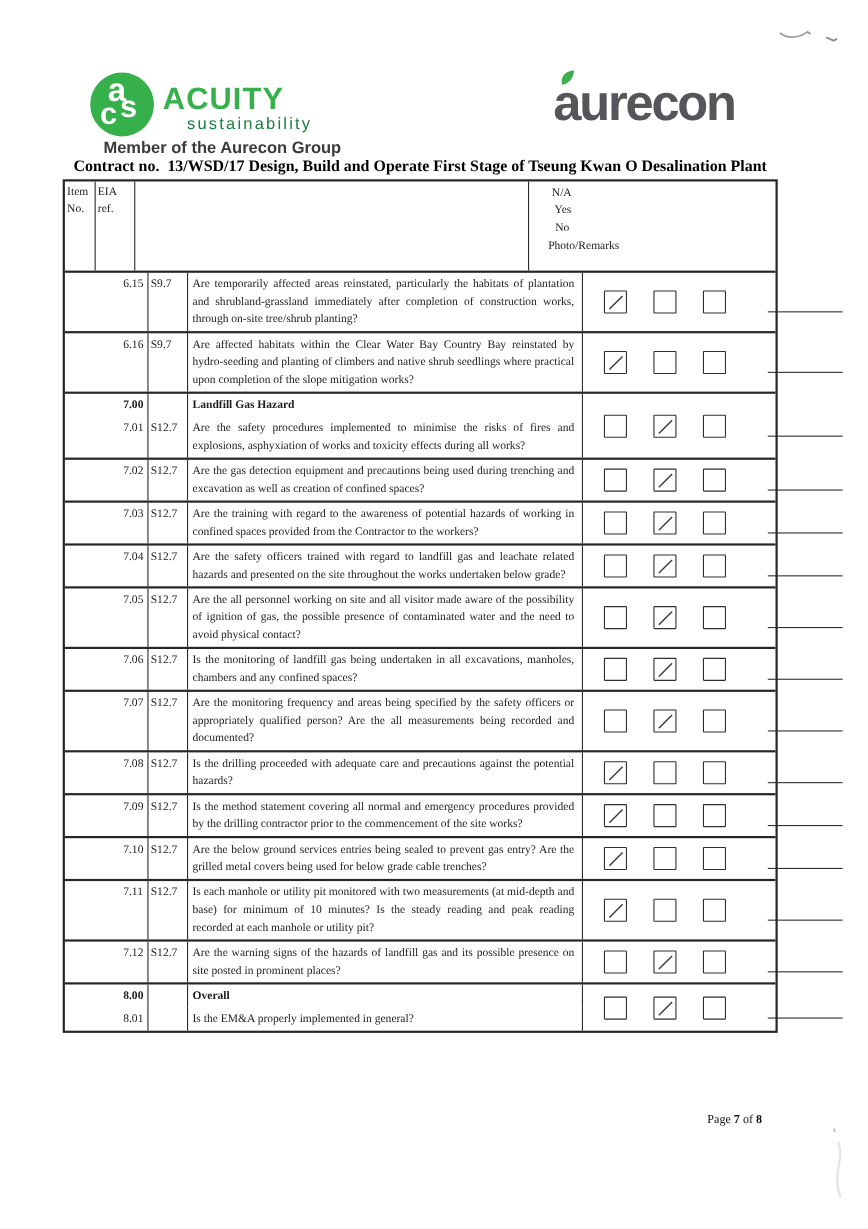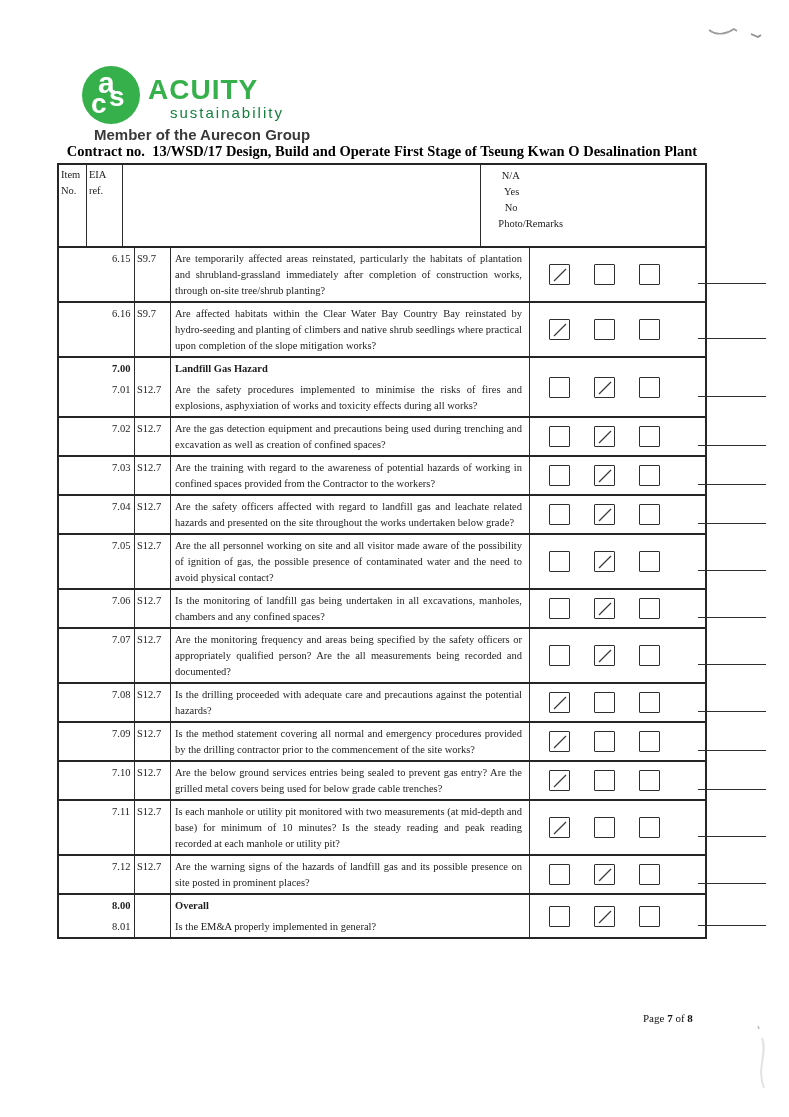--- a/index.html
+++ b/index.html
@@ -84,20 +84,26 @@
     <div class="acuity-circle">
       <span class="mono-a">a</span>
       <span class="mono-s">s</span>
       <span class="mono-c">c</span>
     </div>
     <div class="acuity-name">ACUITY</div>
     <div class="acuity-tag">sustainability</div>
     <div class="acuity-member">Member of the Aurecon Group</div>
   </div>
 
+  <div class="aurecon">
+    <svg class="aurecon-leaf" width="22" height="18" viewBox="0 0 22 18">
+      <path d="M5 15 C3 8, 8 2, 16 2 C15 10, 11 14, 5 15 Z" fill="#3db04b"></path>
+    </svg>
+    <div class="aurecon-word">aurecon</div>
+  </div>
 
   <svg class="squiggle-top" width="75" height="32" viewBox="0 0 75 32">
     <path d="M6 16 C14 22 24 20 31 15 L34 17" stroke="#9c9c9c" stroke-width="1.6" fill="none"></path>
     <path d="M48 20 l7 3 l3 -2" stroke="#8f8f8f" stroke-width="1.8" fill="none"></path>
   </svg>
 
   <div class="doc-title">Contract no.  13/WSD/17 Design, Build and Operate First Stage of Tseung Kwan O Desalination Plant</div>
 
   <div class="tbl">
     <div class="t-head">
@@ -223,21 +229,21 @@
               <div class="box"></div>
               <div class="remarks-line"></div>
             </div>
           </div>
         </div>
         <div class="t-row">
           <div class="t-left">
             <div class="entry">
               <div class="c-item">7.04</div>
               <div class="c-eia">S12.7</div>
-              <div class="c-q">Are the safety officers affected with regard to landfill gas and leachate related hazards and presented on the site throughout the works undertaken below grade?</div>
+              <div class="c-q">Are the safety officers trained with regard to landfill gas and leachate related hazards and presented on the site throughout the works undertaken below grade?</div>
             </div>
           </div>
           <div class="c-checks">
             <div class="boxes-wrap">
               <div class="box"></div>
               <div class="box">
                 <svg width="21" height="21" viewBox="0 0 21 21">
                   <path d="M4 16 Q 8 12 16 4" stroke="#3a3a3a" stroke-width="1.3" fill="none"></path>
                 </svg>
               </div>

